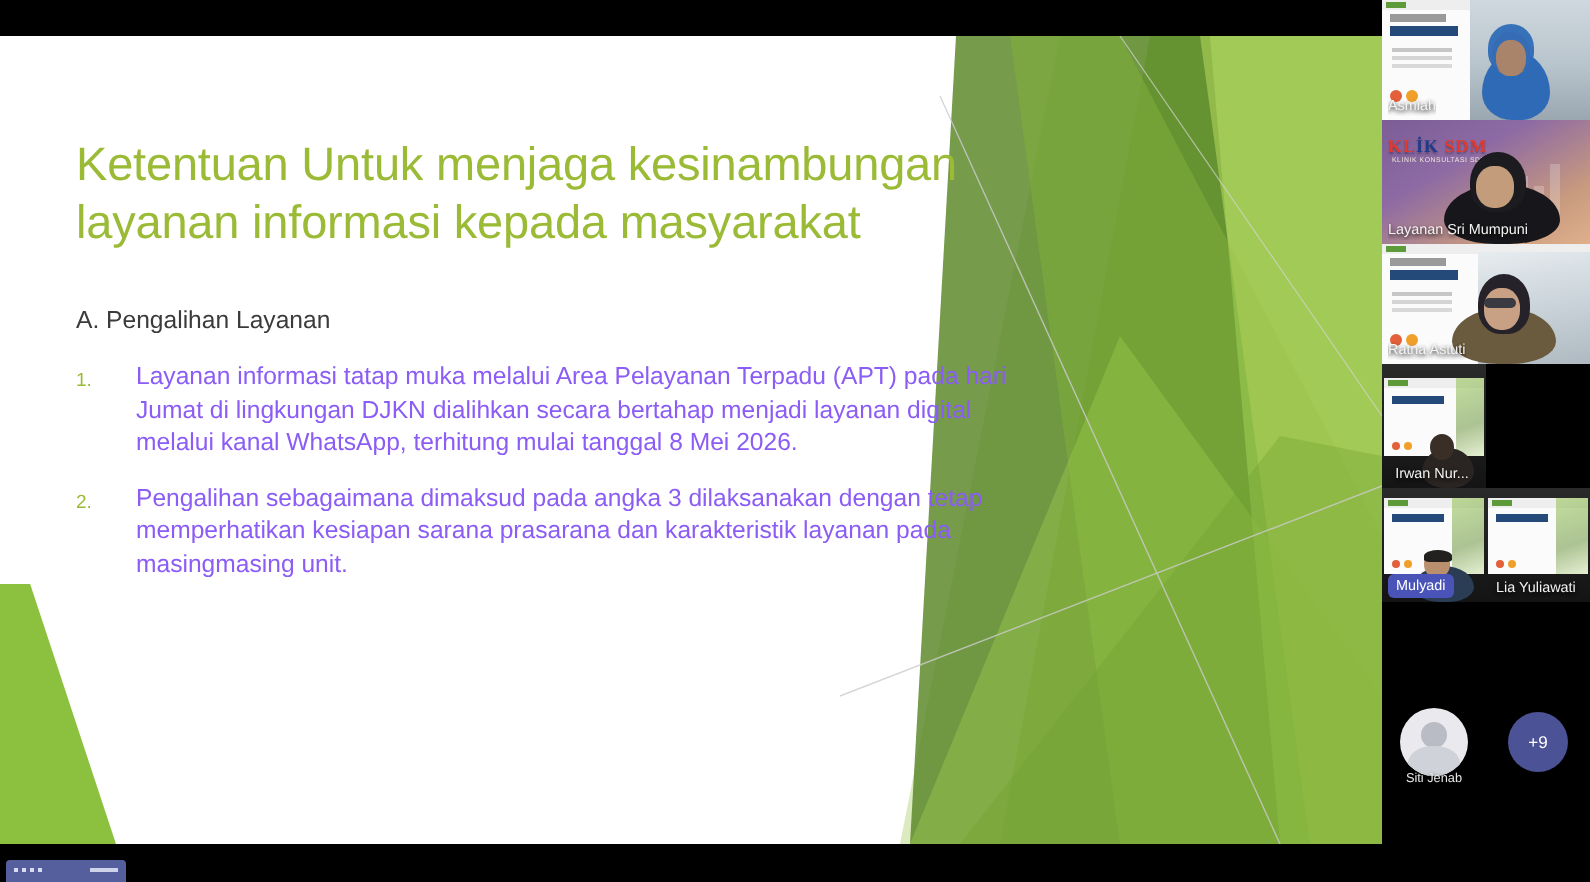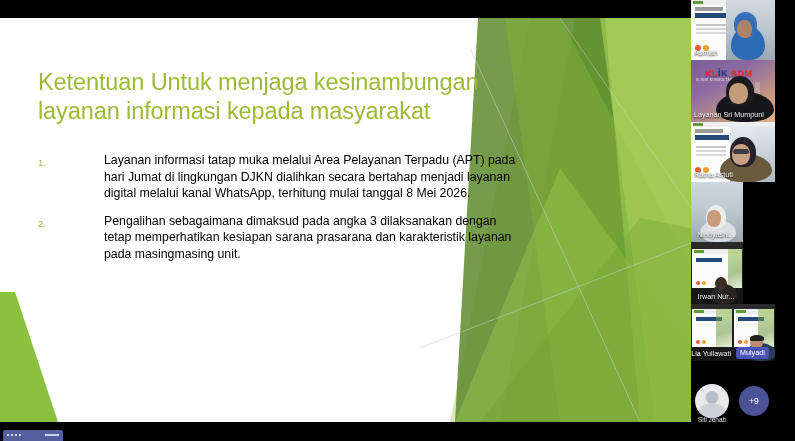--- a/index.html
+++ b/index.html
@@ -80,36 +80,35 @@
     flex: 0 0 30px;
     color: #9BBB37;
     font-size: 9.5px;
     line-height: 17px;
     padding-top: 2px;
   }
   .bullet-text {
     flex: 1;
     font-size: 12.3px;
     line-height: 16.5px;
-    color: #000000;
-    margin-left: 36px;
+    color: #8b5cf6;
   }
 
   
   #filmstrip {
     position: absolute;
     right: 0; top: 0;
     width: 104px; height: 441px;
     background: #000000;
     display: flex;
     flex-direction: column;
     overflow: hidden;
   }
 
-  .strip-row { display: flex; width: 84px; }
+  .strip-row { display: flex; width: 104px; }
 
   .tile {
     position: relative;
     overflow: hidden;
     background: #1a1a1a;
   }
   .tile.full  { width: 104px; }
   .tile.half  { width: 52px; }
 
   .tile-h60 { height: 60px; }
@@ -196,24 +195,25 @@
   }
   .bg-purple {
     position: absolute; inset: 0;
     background: linear-gradient(150deg,#7c5d96 0%, #8d6aa4 35%, #c89a7e 75%, #e0b08c 100%);
   }
   .bg-dark {
     position: absolute; inset: 0;
     background: linear-gradient(180deg,#2a2a2a 0%, #141414 100%);
   }
   .klik-logo {
-    position: absolute; left: 14px; top: 8px;
+    position: absolute; left: 3px; top: 8px;
     font-size: 9px; font-weight: bold; letter-spacing: .5px;
     color: #e03a2f;
     text-shadow: 0 1px 1px rgba(0,0,0,.3);
+    font-family: Liberation Serif, serif;
   }
   .klik-logo span { color: #1f3c88; }
   .klik-sub {
     position: absolute; left: 5px; top: 18px;
     font-size: 3.4px; color: #f0e6d8; letter-spacing: .3px;
   }
   .chart-ghost {
     position: absolute; right: 6px; top: 16px;
     width: 40px; height: 32px;
     background:
@@ -299,20 +299,21 @@
         <line x1="420" y1="330" x2="691" y2="225" stroke="#cccccc" stroke-width="0.7" opacity=".8"></line>
         <line x1="560" y1="0" x2="691" y2="190" stroke="#d6d6d6" stroke-width="0.6" opacity=".7"></line>
       </svg>
 
       <div class="wedge-left"></div>
 
       <div id="slide-title">Ketentuan Untuk menjaga kesinambungan layanan informasi kepada masyarakat</div>
 
       <div id="slide-body">
 
+        <div id="section-label">A. Pengalihan Layanan</div>
 
         <div class="bullet-row">
           <div class="bullet-num">1.</div>
           <div class="bullet-text">Layanan informasi tatap muka melalui Area Pelayanan Terpadu (APT) pada hari Jumat di lingkungan DJKN dialihkan secara bertahap menjadi layanan digital melalui kanal WhatsApp, terhitung mulai tanggal 8 Mei 2026.</div>
         </div>
 
         <div class="bullet-row">
           <div class="bullet-num">2.</div>
           <div class="bullet-text">Pengalihan sebagaimana dimaksud pada angka 3 dilaksanakan dengan tetap memperhatikan kesiapan sarana prasarana dan karakteristik layanan pada masingmasing unit.</div>
         </div>
@@ -379,27 +380,20 @@
         <div class="bg-office" style="left:46%;right:0;top:4px;bottom:0;position:absolute"></div>
         <div class="person" style="left:34%;width:52px;height:28px;background:#6a5b3e;"></div>
         <div class="head" style="left:46%;bottom:15px;width:26px;height:30px;background:#262229;border-radius:50% 50% 42% 42%;"></div>
         <div class="head" style="left:49%;bottom:17px;width:18px;height:21px;background:#c8a184;border-radius:46%;"></div>
         <div class="head" style="left:49.5%;bottom:28px;width:16px;height:5px;background:#3a3a42;border-radius:3px;"></div>
         <div class="name-tag">Ratna Astuti</div>
       </div>
     </div>
 
     <div class="strip-row">
-      <div class="tile half tile-h60">
-        <div class="bg-room"></div>
-        <div class="person" style="left:18%;width:36px;height:22px;background:#dcdfe3;"></div>
-        <div class="head" style="left:28%;bottom:13px;width:20px;height:24px;background:#ececec;border-radius:50% 50% 42% 42%;"></div>
-        <div class="head" style="left:31%;bottom:15px;width:14px;height:17px;background:#c89b7c;border-radius:46%;"></div>
-        <div class="name-tag centered">Nindyashi...</div>
-      </div>
     </div>
 
     <div class="strip-row">
       <div class="tile half tile-h62">
         <div class="bg-dark"></div>
         <div class="mini-slide" style="left:1px;right:1px;top:7px;bottom:16px;">
           <div class="ms-top"></div>
             <div class="ms-logo"></div>
           <div class="ms-band" style="top:9px;width:26px;height:4px;"></div>
           <div class="ms-icons" style="bottom:3px">
@@ -420,38 +414,38 @@
         <div class="mini-slide" style="left:1px;right:1px;top:5px;bottom:14px;">
           <div class="ms-top"></div>
             <div class="ms-logo"></div>
           <div class="ms-band" style="top:8px;width:26px;height:4px;"></div>
           <div class="ms-icons" style="bottom:3px">
               <i style="background:#e3603a;width:4px;height:4px"></i>
               <i style="background:#f0a02a;width:4px;height:4px"></i>
             </div>
           <div class="ms-green" style="width:16px"></div>
         </div>
-        <div class="name-tag centered">Lia Yuliawati</div>
+        <div class="person" style="left:30%;width:30px;height:18px;background:#2b3d55;"></div>
+        <div class="head" style="left:40%;bottom:12px;width:13px;height:14px;background:#b98f6d;border-radius:48%;"></div>
+        <div class="head" style="left:39.5%;bottom:20px;width:14px;height:6px;background:#22211f;border-radius:50% 50% 20% 20%;"></div>
+        <div class="name-tag speaking">Mulyadi</div>
       </div>
       <div class="tile half tile-h57">
         <div class="bg-dark"></div>
         <div class="mini-slide" style="left:1px;right:1px;top:5px;bottom:14px;">
           <div class="ms-top"></div>
             <div class="ms-logo"></div>
           <div class="ms-band" style="top:8px;width:26px;height:4px;"></div>
           <div class="ms-icons" style="bottom:3px">
               <i style="background:#e3603a;width:4px;height:4px"></i>
               <i style="background:#f0a02a;width:4px;height:4px"></i>
             </div>
           <div class="ms-green" style="width:16px"></div>
         </div>
-        <div class="person" style="left:30%;width:30px;height:18px;background:#2b3d55;"></div>
-        <div class="head" style="left:40%;bottom:12px;width:13px;height:14px;background:#b98f6d;border-radius:48%;"></div>
-        <div class="head" style="left:39.5%;bottom:20px;width:14px;height:6px;background:#22211f;border-radius:50% 50% 20% 20%;"></div>
-        <div class="name-tag speaking">Mulyadi</div>
+        <div class="name-tag centered">Lia Yuliawati</div>
       </div>
     </div>
 
     <div class="strip-row" style="flex:1;align-items:center;">
       <div class="avatar-tile">
         <div class="avatar-circle">
           <div class="av-head"></div>
             <div class="av-body"></div>
         </div>
         <div class="avatar-name">Siti Jenab</div>

